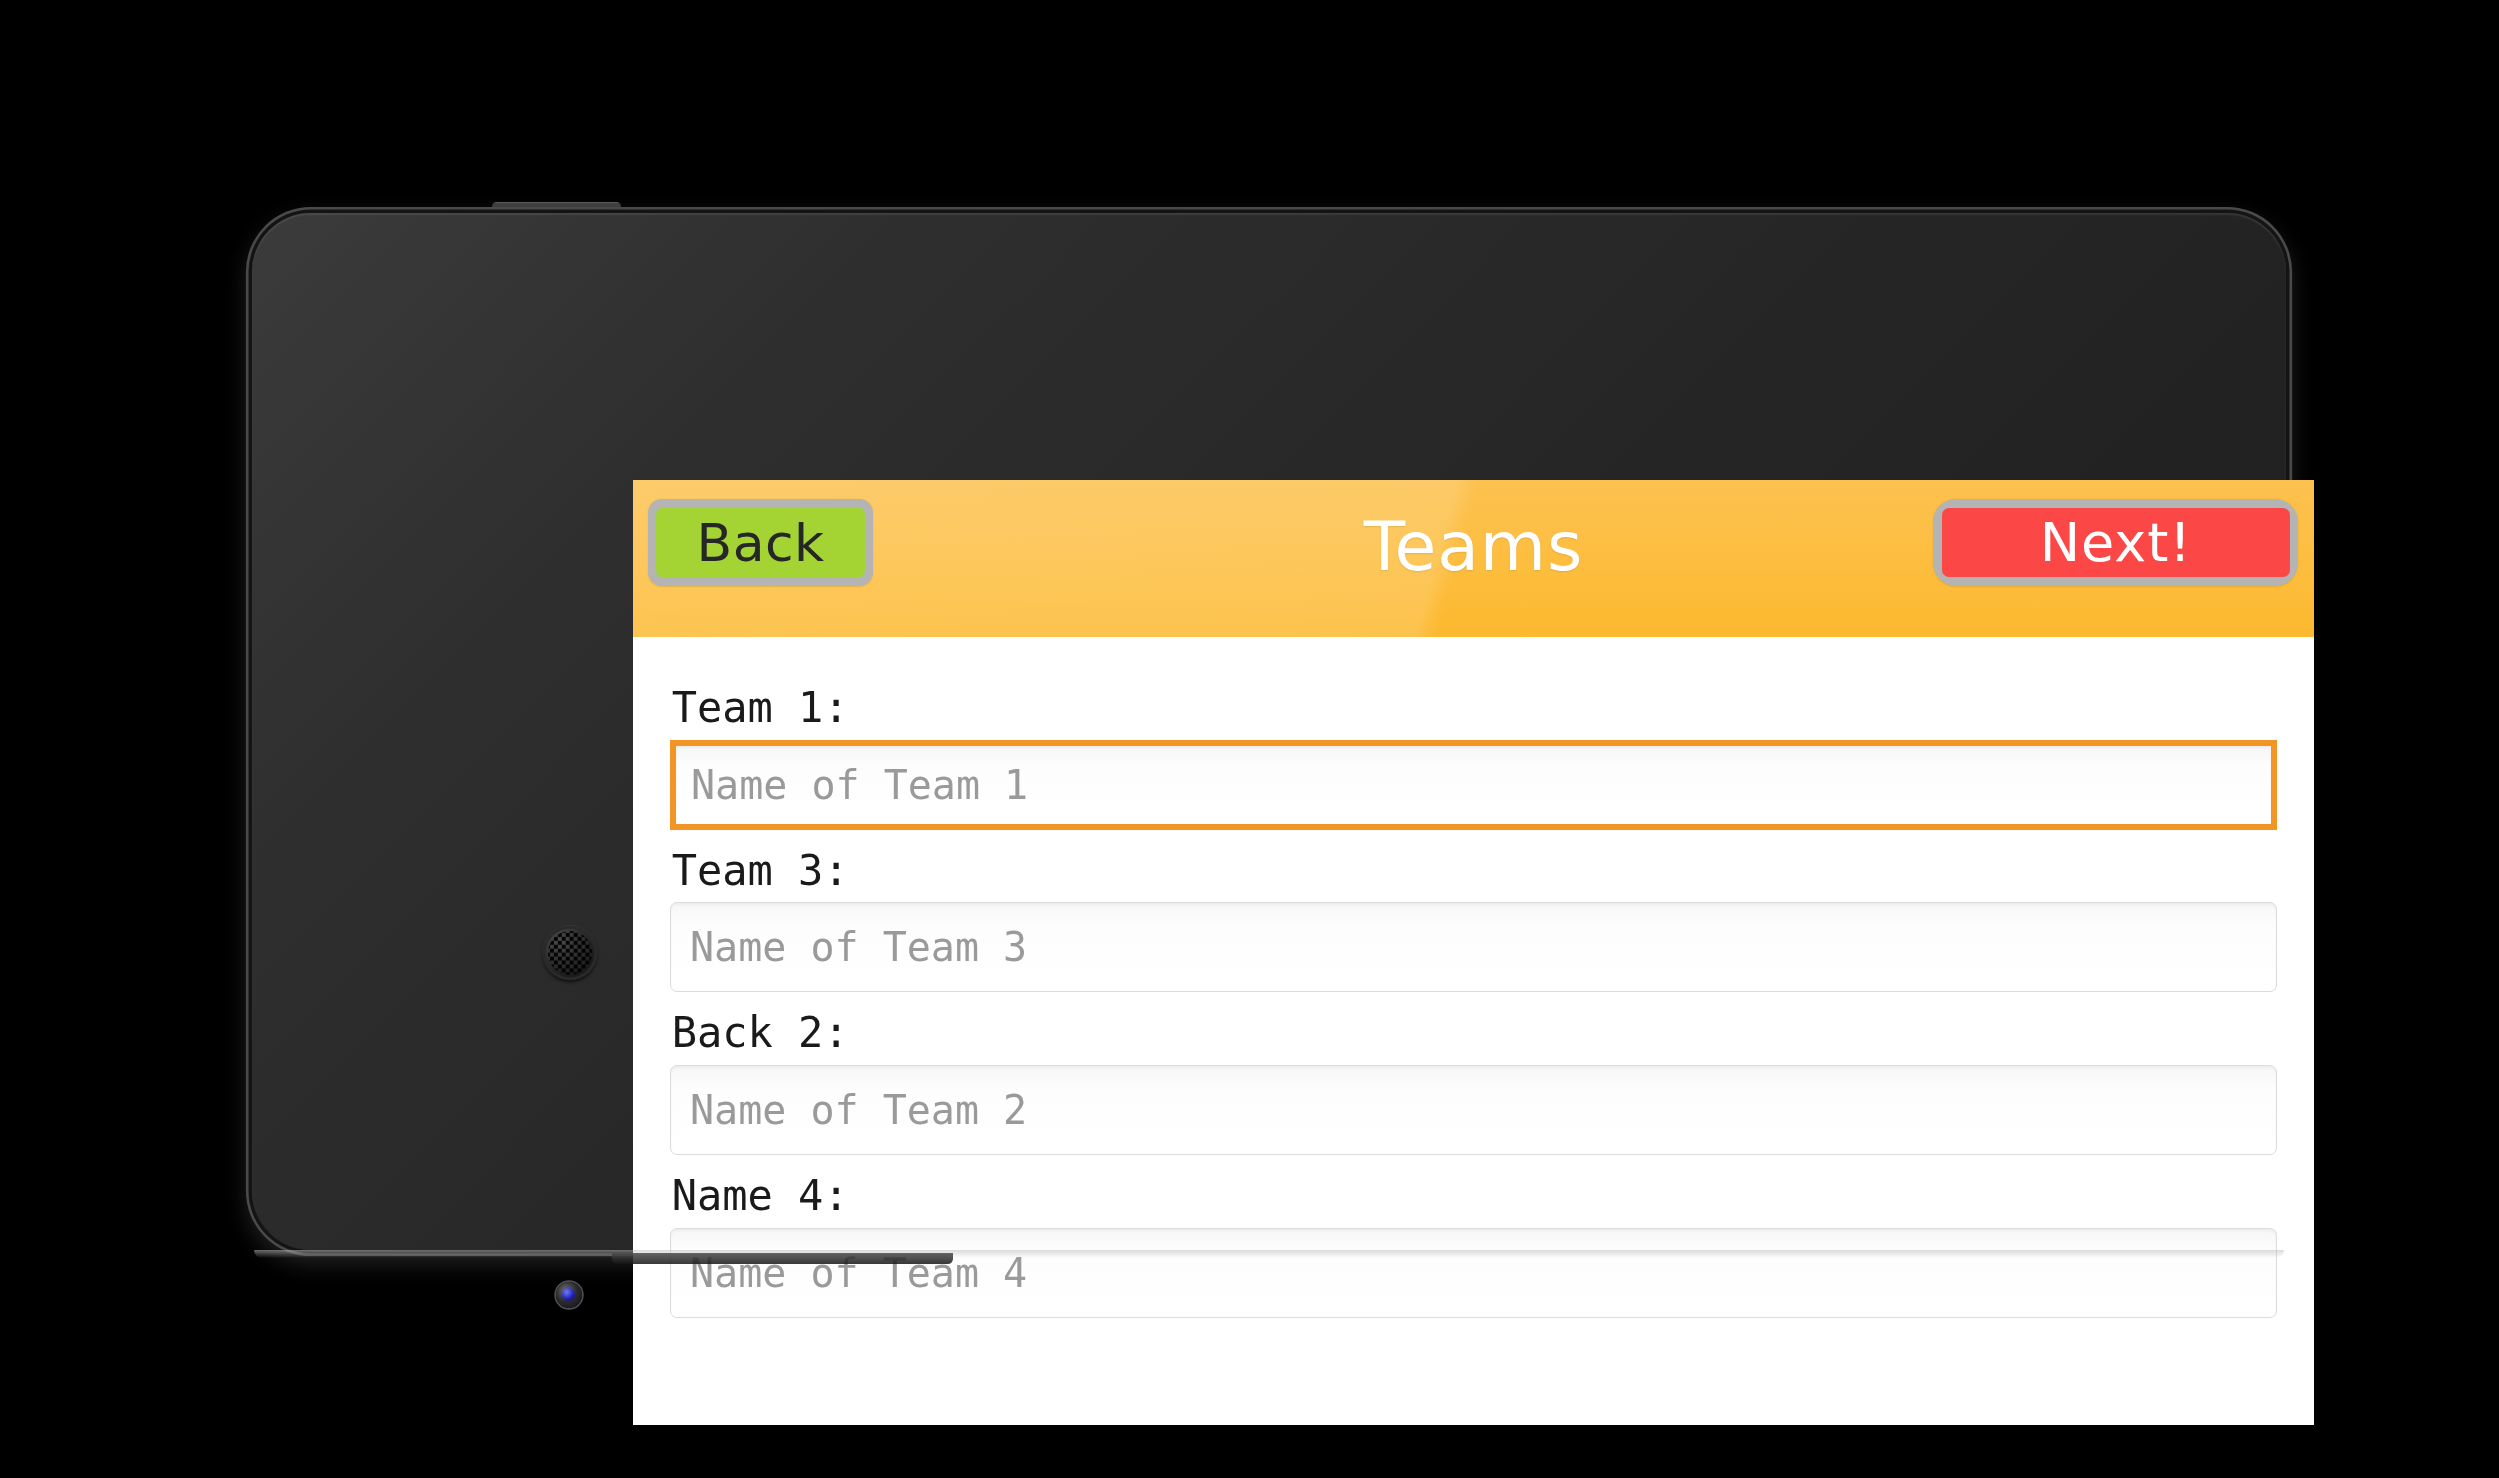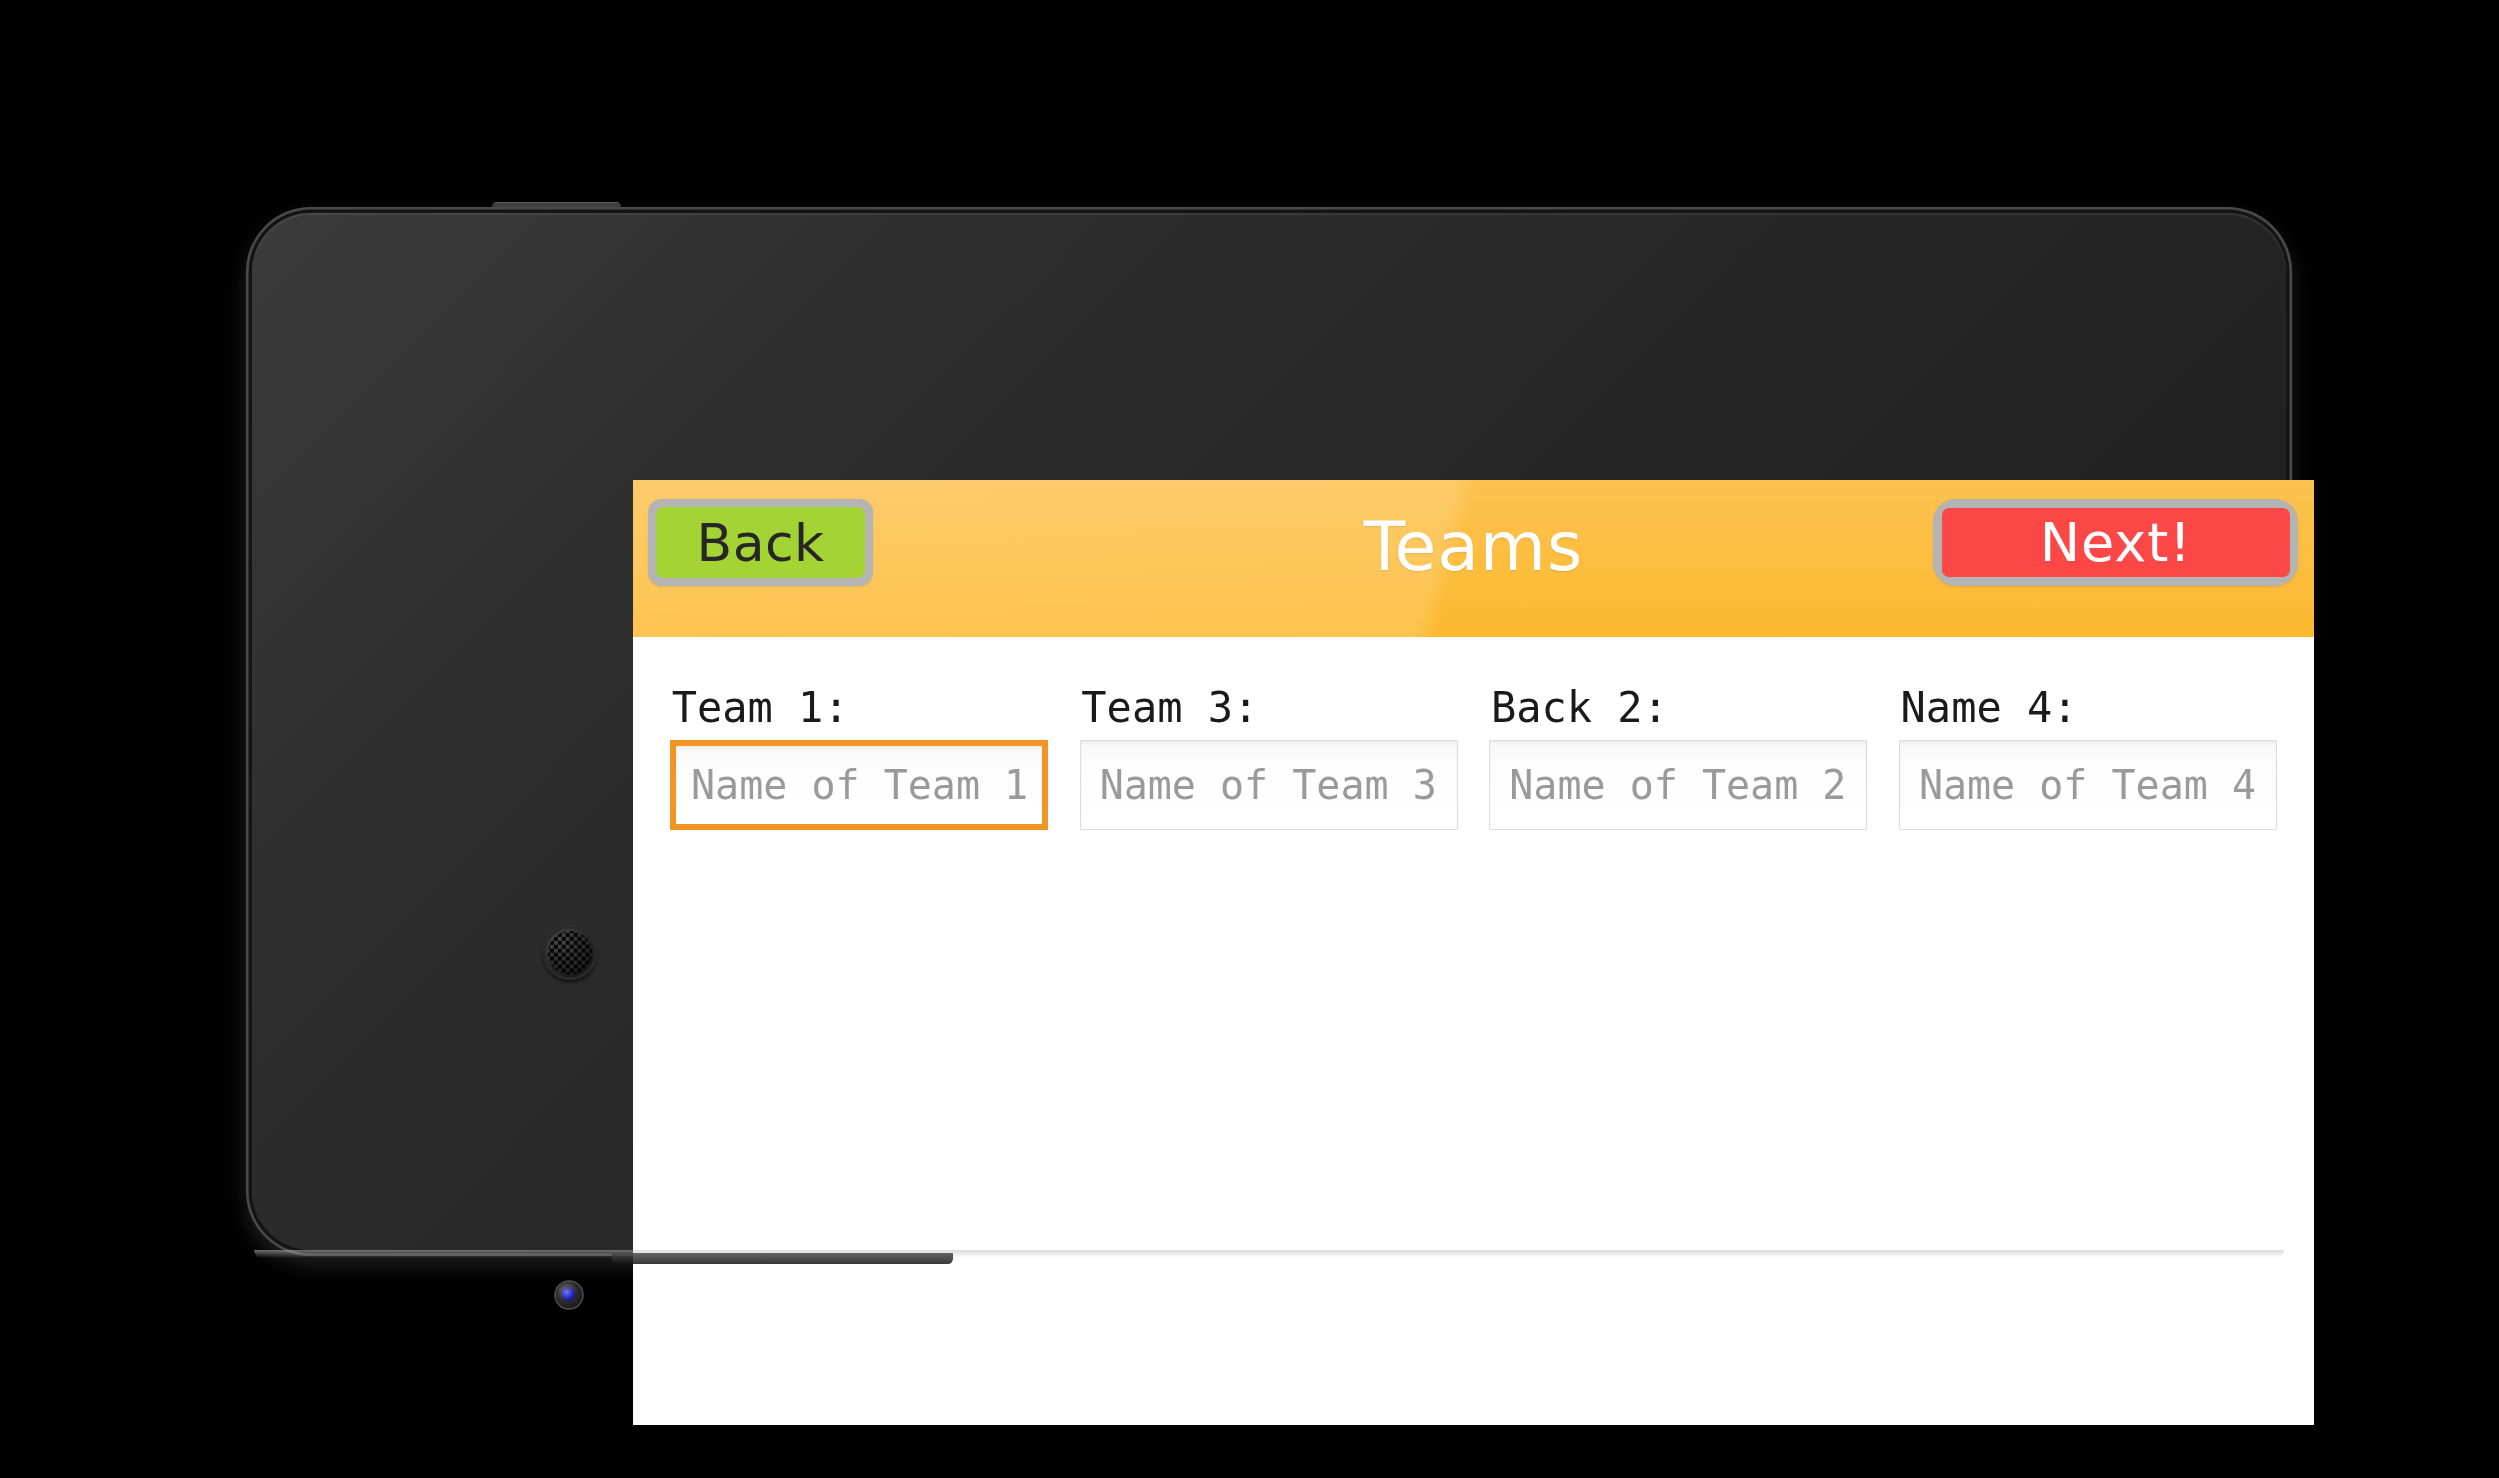--- a/index.html
+++ b/index.html
@@ -217,21 +217,21 @@
   #content {
     position: relative;
     height: 787px;
     width: 100%;
     background: #ffffff;
     padding: 49px 37px 0 37px;
   }
 
   .team-grid {
     display: grid;
-    grid-template-columns: 1fr 1fr 1fr 1fr;
+    grid-template-columns: 1fr;
     column-gap: 31.5px;
     row-gap: 19px;
   }
 
   .team-field { display: block; }
 
   .team-label {
     display: block;
     font-family: "DejaVu Sans Mono", monospace;
     font-size: 42px;
@@ -244,21 +244,21 @@
   .team-input {
     display: block;
     width: 100%;
     height: 90px;
     padding: 12px 19px;
     font-family: "DejaVu Sans Mono", monospace;
     font-size: 40px;
     color: #3c3c3c;
     background: linear-gradient(to bottom, #f6f6f6 0%, #fdfdfd 24%, #ffffff 100%);
     border: 1.7px solid #dcdcdc;
-    border-radius: 1px;
+    border-radius: 7px;
     outline: none;
     box-shadow: inset 0 1.7px 2.6px rgba(0,0,0,0.045);
   }
   .team-input::placeholder { color: #9a9a9a; opacity: 1; }
 
   .team-input.focused {
     border: 6.1px solid #f39524;
     border-radius: 0;
     padding: 0 15px;
     box-shadow: inset 0 1.7px 2.6px rgba(0,0,0,0.05);

